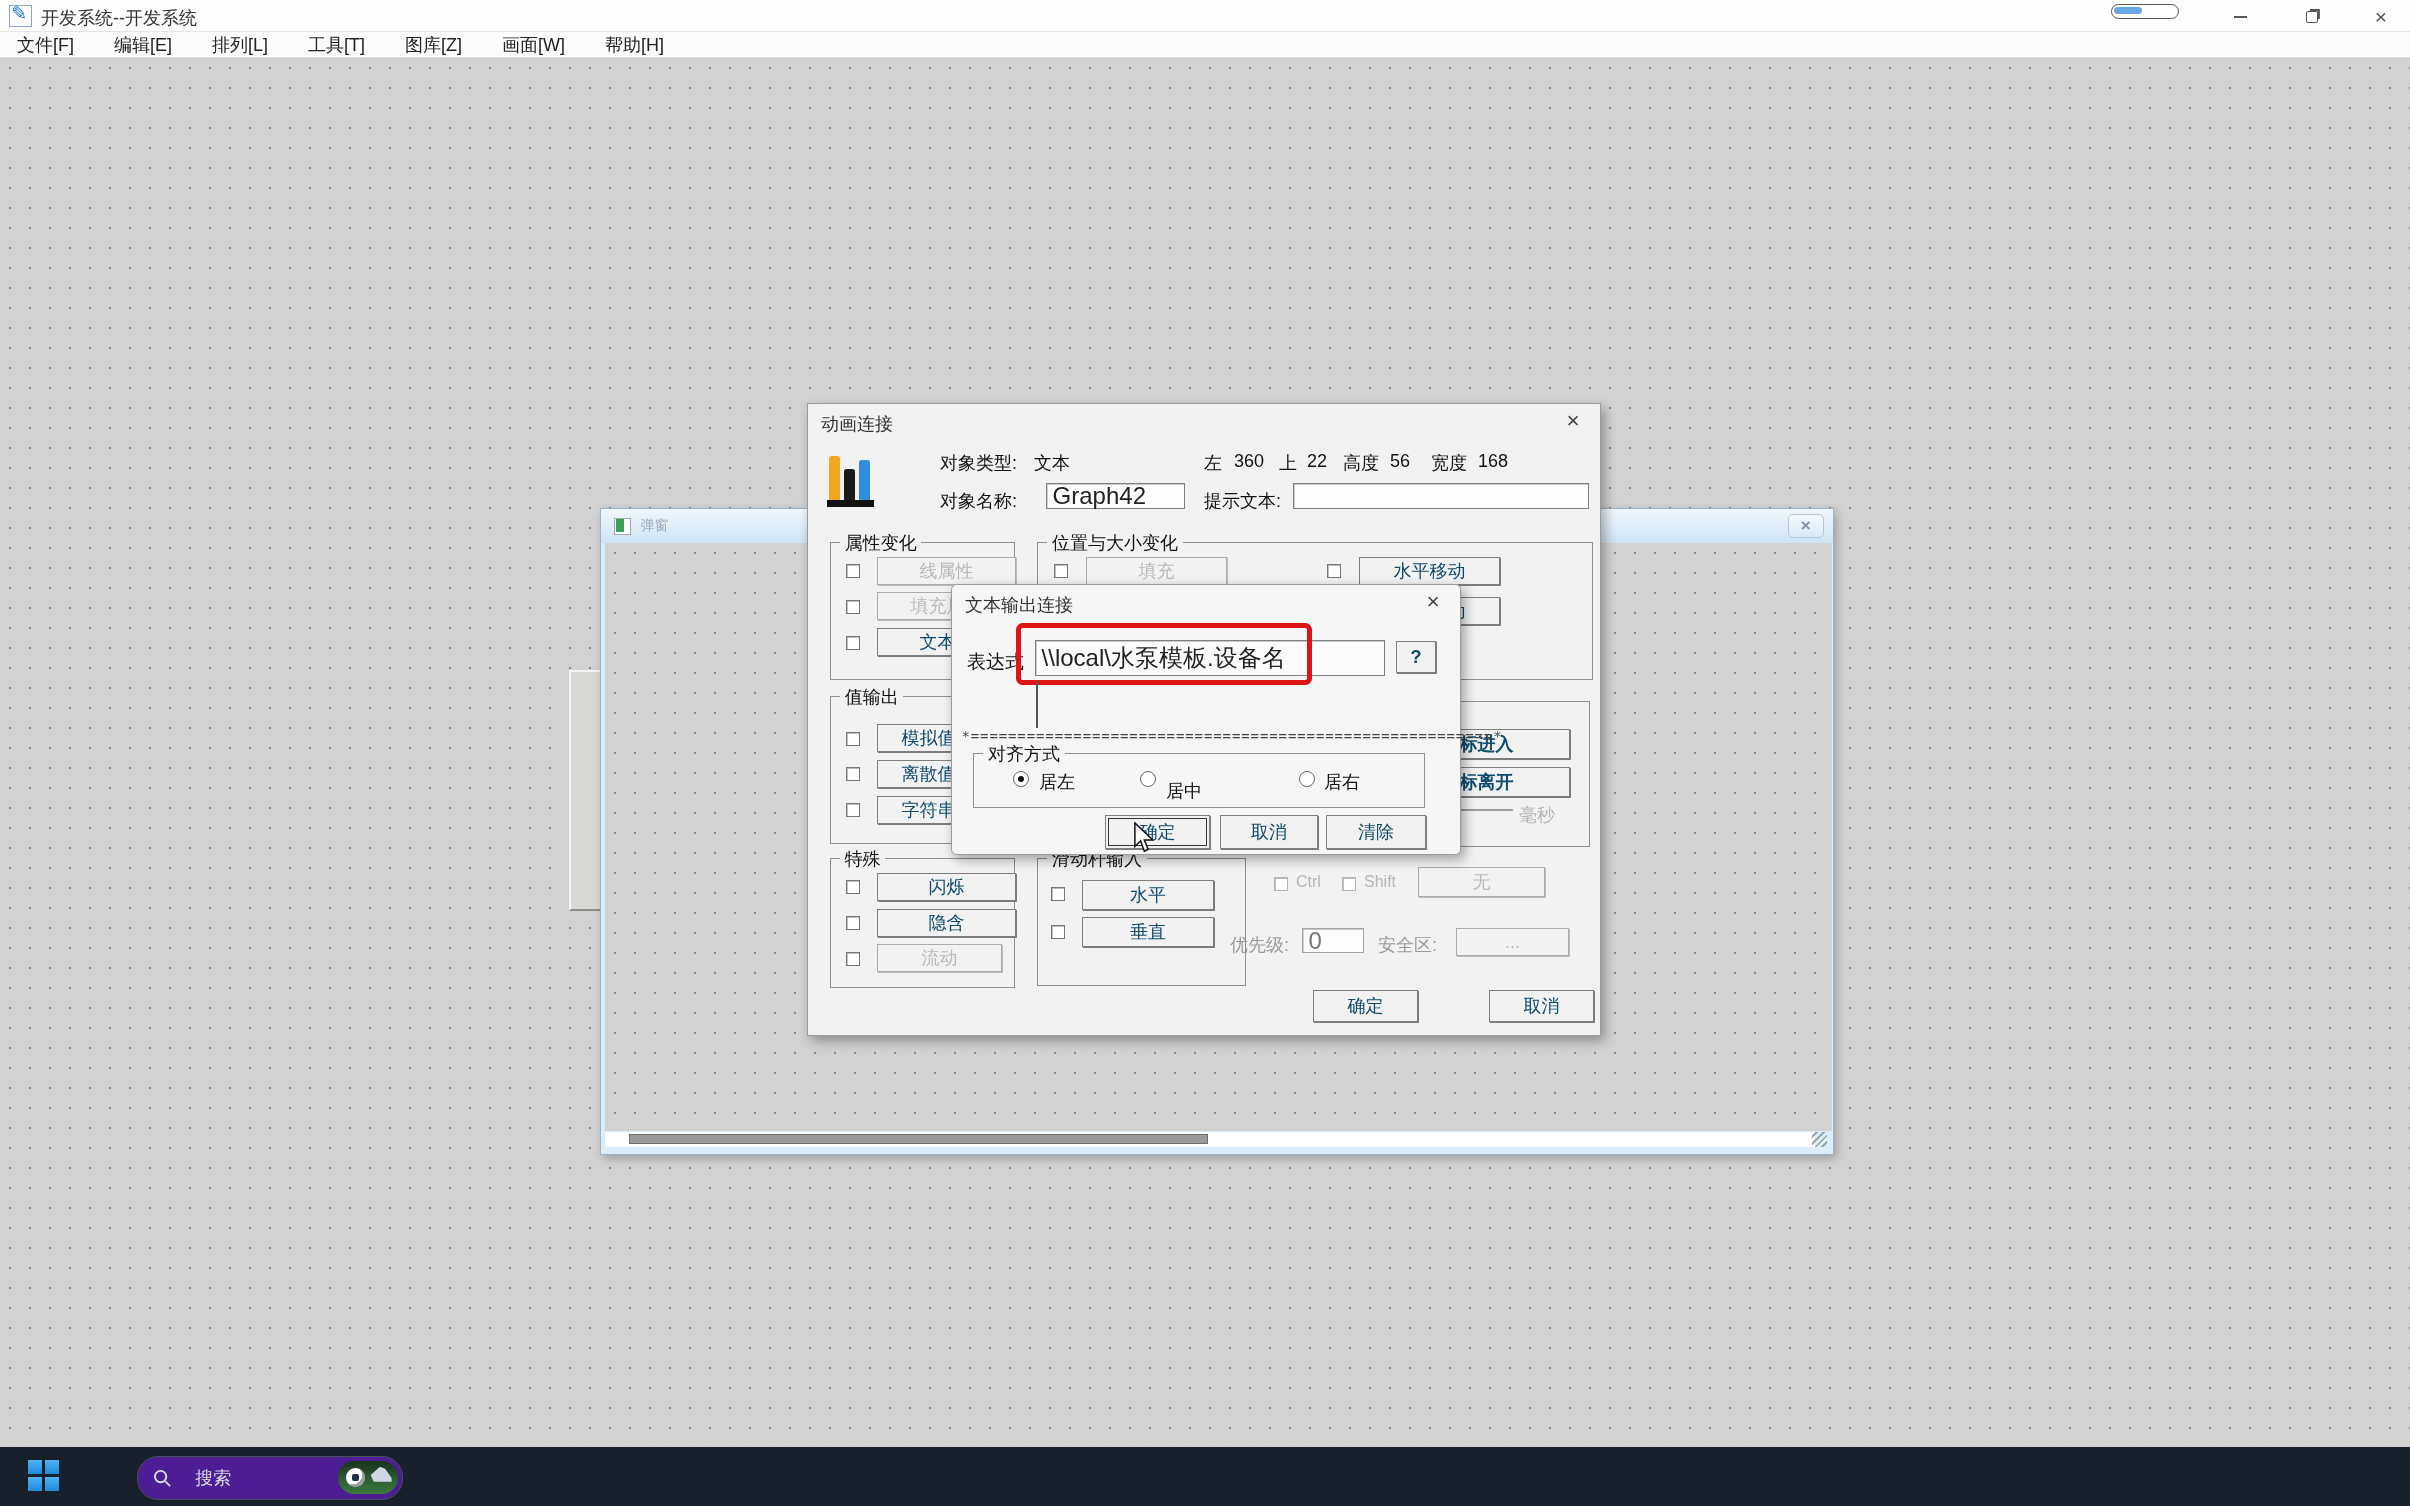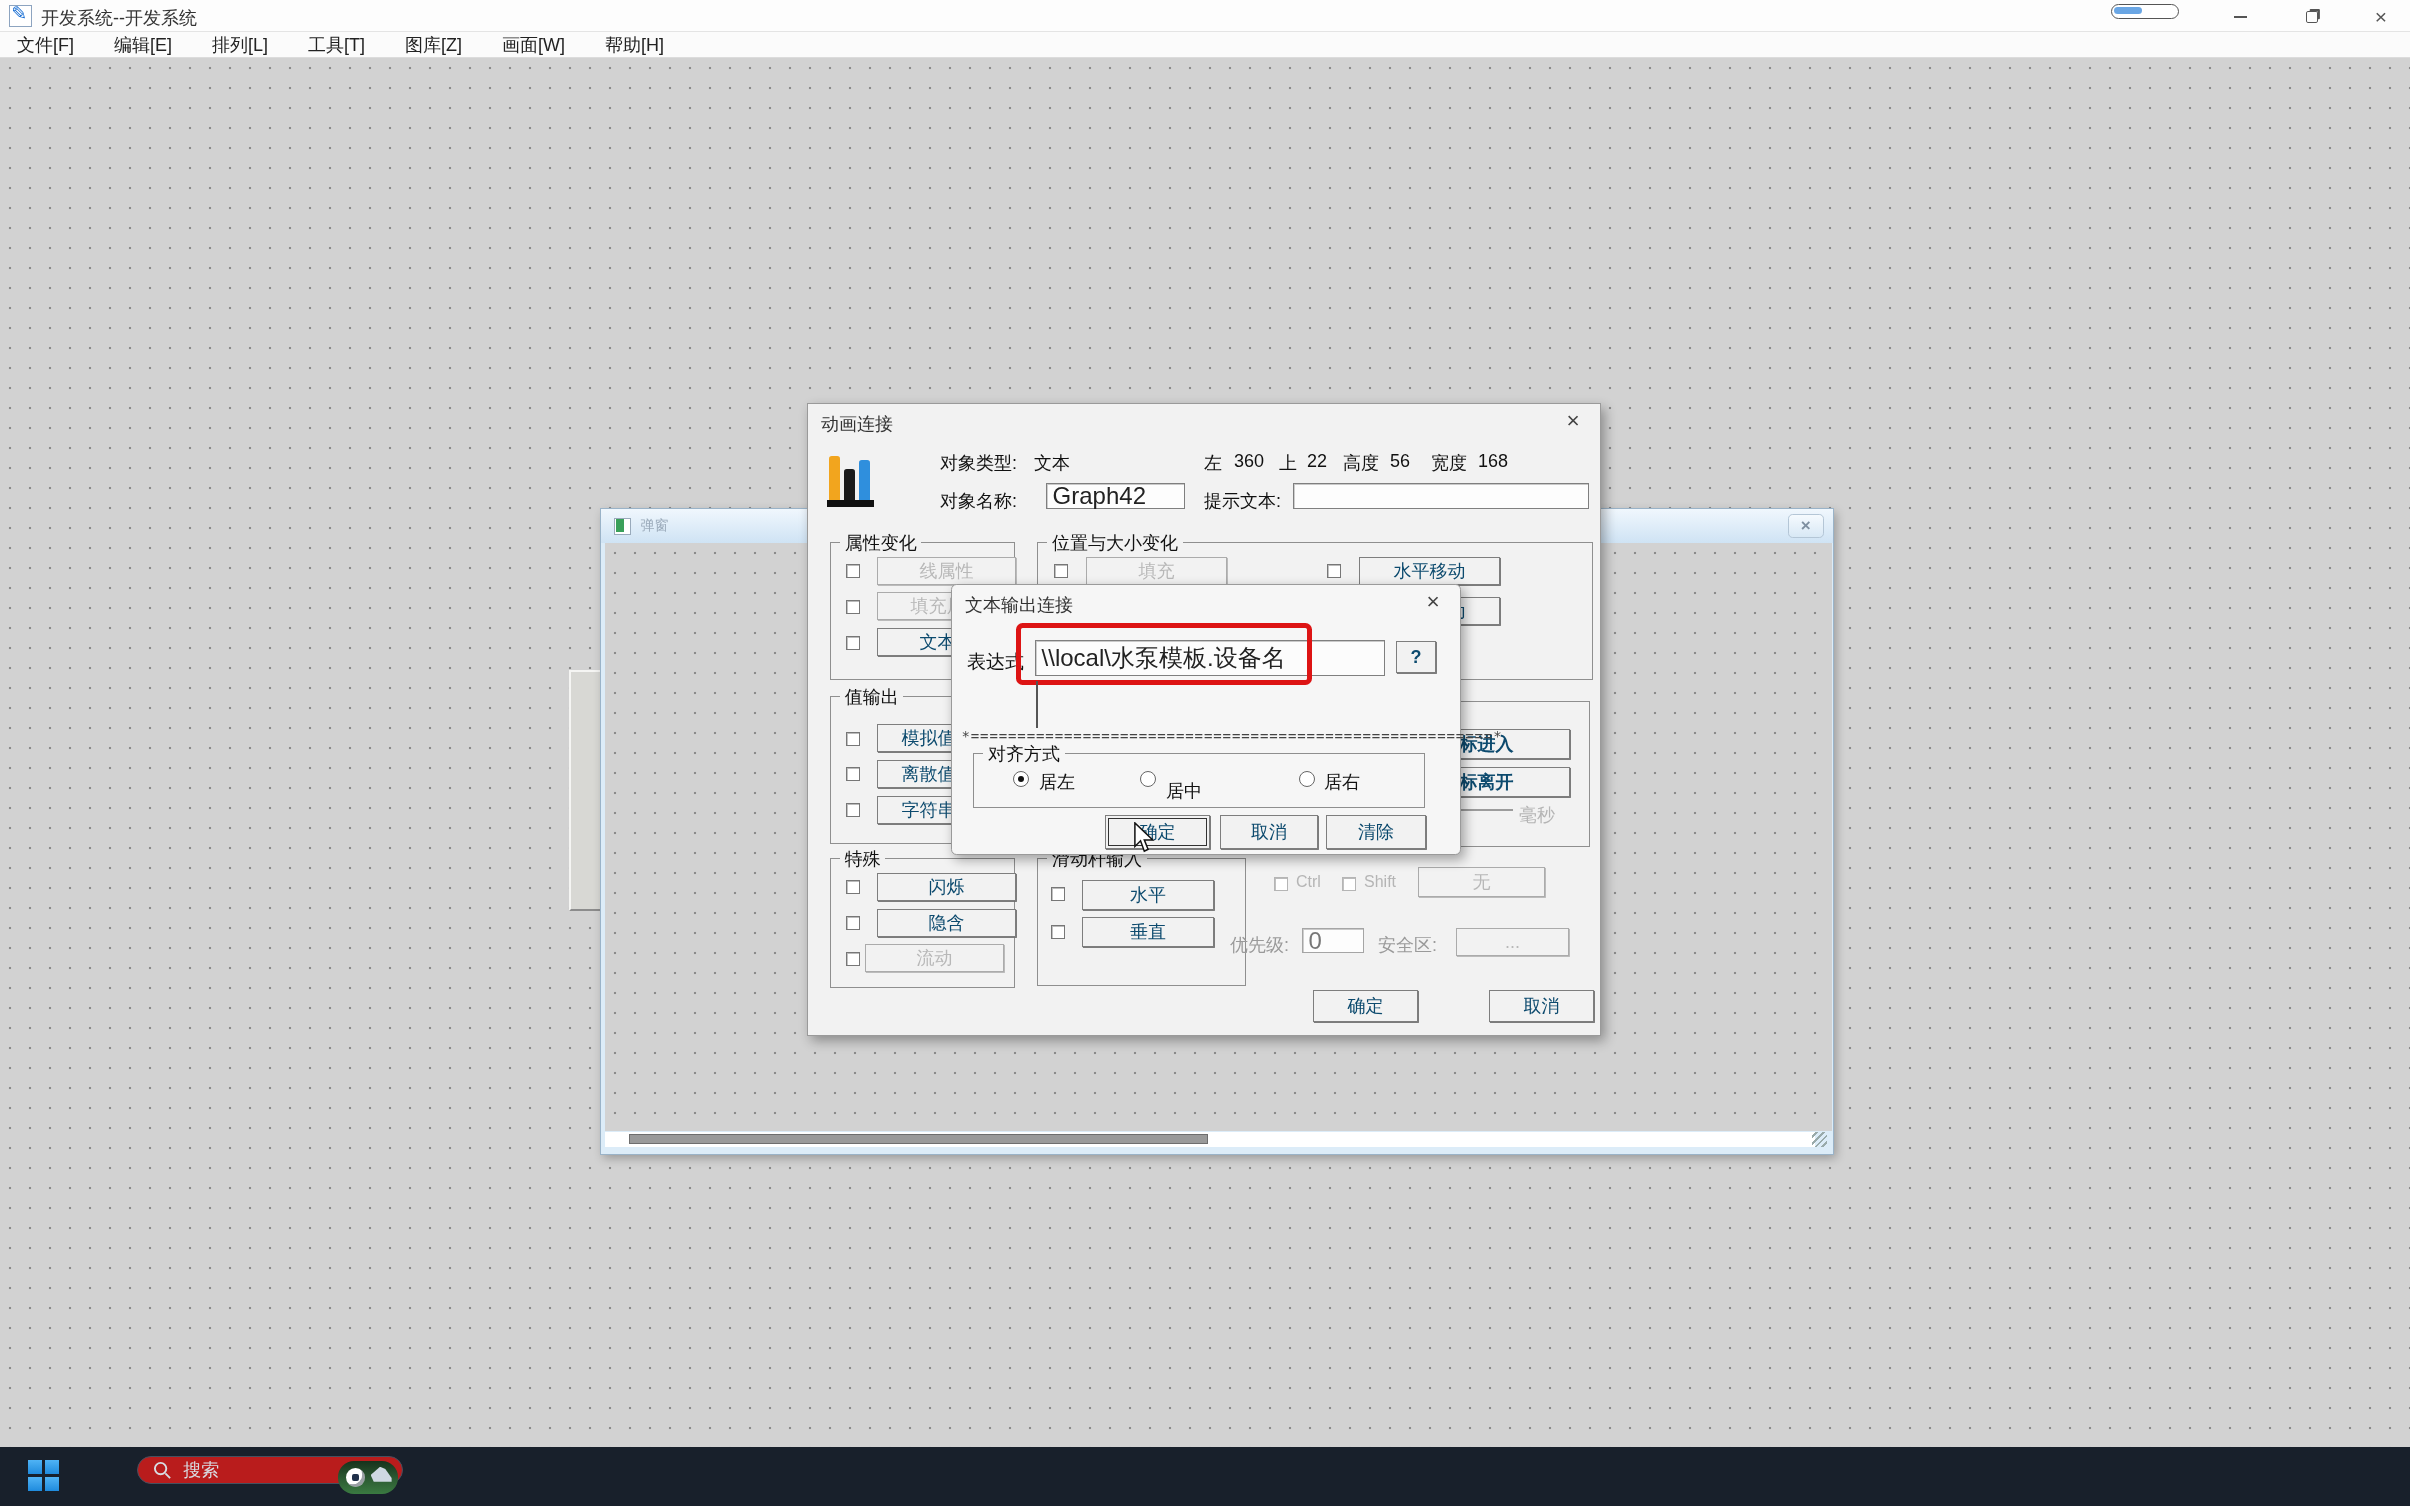--- a/index.html
+++ b/index.html
@@ -64,22 +64,22 @@
   #red-annot { position:absolute; left:64px; top:38px; width:296px; height:62px; border:5.6px solid #dd1414; border-radius:6.6px; pointer-events:none; }
   #caret-line { position:absolute; left:84px; top:96px; width:1.9px; height:47px; background:#555; }
   #separator { position:absolute; left:9.4px; top:143px; width:492px; text-align:center;
     font-family:"DejaVu Sans Mono",monospace; font-size:14px; color:#444; letter-spacing:0.9px; }
   .btn.default { outline:1.9px solid #333; outline-offset:-4.7px; }
   
   #taskbar { position:absolute; left:0; top:1447px; width:2411px; height:59px; background:#18202b; }
   #start { position:absolute; left:28px; top:13px; width:32px; height:32px; display:grid;
     grid-template-columns:14px 14px; grid-template-rows:14px 14px; gap:2.8px; }
   #start i { background:linear-gradient(#4fb3f5,#1f8bdd); }
-  #search-pill { position:absolute; left:137px; top:9.4px; width:266px; height:28px; border-radius:21px;
-    background:#b91c1c; border:0.9px solid #46505f; display:flex; align-items:center; }
+  #search-pill { position:absolute; left:137px; top:9.4px; width:266px; height:44px; border-radius:21px;
+    background:#4c1d95; border:0.9px solid #46505f; display:flex; align-items:center;gap:12px; }
   #search-pill .mag { margin-left:15px; }
   #search-pill b { font-weight:normal; font-size:18px; color:#d8dde3; margin-left:11.3px; }
   #search-thumb { position:absolute; right:3.8px; top:3.8px; width:60px; height:33px; border-radius:16px; overflow:hidden;
     background:linear-gradient(#17321c,#2d5c33 55%,#3a7a41); }
   #search-thumb .ball { position:absolute; left:7.5px; top:6.6px; width:19px; height:19px; border-radius:50%;
     background:radial-gradient(circle at 35% 35%, #fff 55%, #cfd6dd 56%);
     background-color:#fff; box-shadow:inset -2.8px -2.8px 0 rgba(0,0,0,.25), inset 0 0 0 19px rgba(20,40,90,.0); }
   #search-thumb .ball::after { content:''; position:absolute; left:6.6px; top:6.6px; width:6.6px; height:6.6px; background:#20304a; border-radius:1.9px; }
   #search-thumb .boot { position:absolute; right:6.6px; top:5.6px; width:21px; height:15px; background:#cfd8e2;
     clip-path:polygon(0 55%,45% 0,70% 15%,100% 75%,100% 100%,15% 100%); }
@@ -189,21 +189,21 @@
   <div class="btn" style="left:69px;top:392px;width:139px;height:28px;">字符串输出</div>
 
   <div class="group" style="left:21.7px;top:454px;width:185px;height:130px;">
     <div class="glabel">特殊</div>
   </div>
   <div class="cb" style="left:38px;top:476px;"></div>
   <div class="btn" style="left:69px;top:469px;width:139px;height:28px;">闪烁</div>
   <div class="cb" style="left:38px;top:512px;"></div>
   <div class="btn" style="left:69px;top:505px;width:139px;height:28px;">隐含</div>
   <div class="cb" style="left:38px;top:548px;"></div>
-  <div class="btn disabled" style="left:57px;top:540px;width:139px;height:28px;">流动</div>
+  <div class="btn disabled" style="left:69px;top:540px;width:125px;height:28px;">流动</div>
 
   <div class="group" style="left:229px;top:454px;width:209px;height:128px;">
     <div class="glabel">滑动杆输入</div>
   </div>
   <div class="cb" style="left:243px;top:483px;"></div>
   <div class="btn" style="left:274px;top:476px;width:132px;height:30px;">水平</div>
   <div class="cb" style="left:243px;top:521px;"></div>
   <div class="btn" style="left:274px;top:513px;width:132px;height:30px;">垂直</div>
 
   <div class="group" style="left:447px;top:297px;width:335px;height:146px;"></div>

